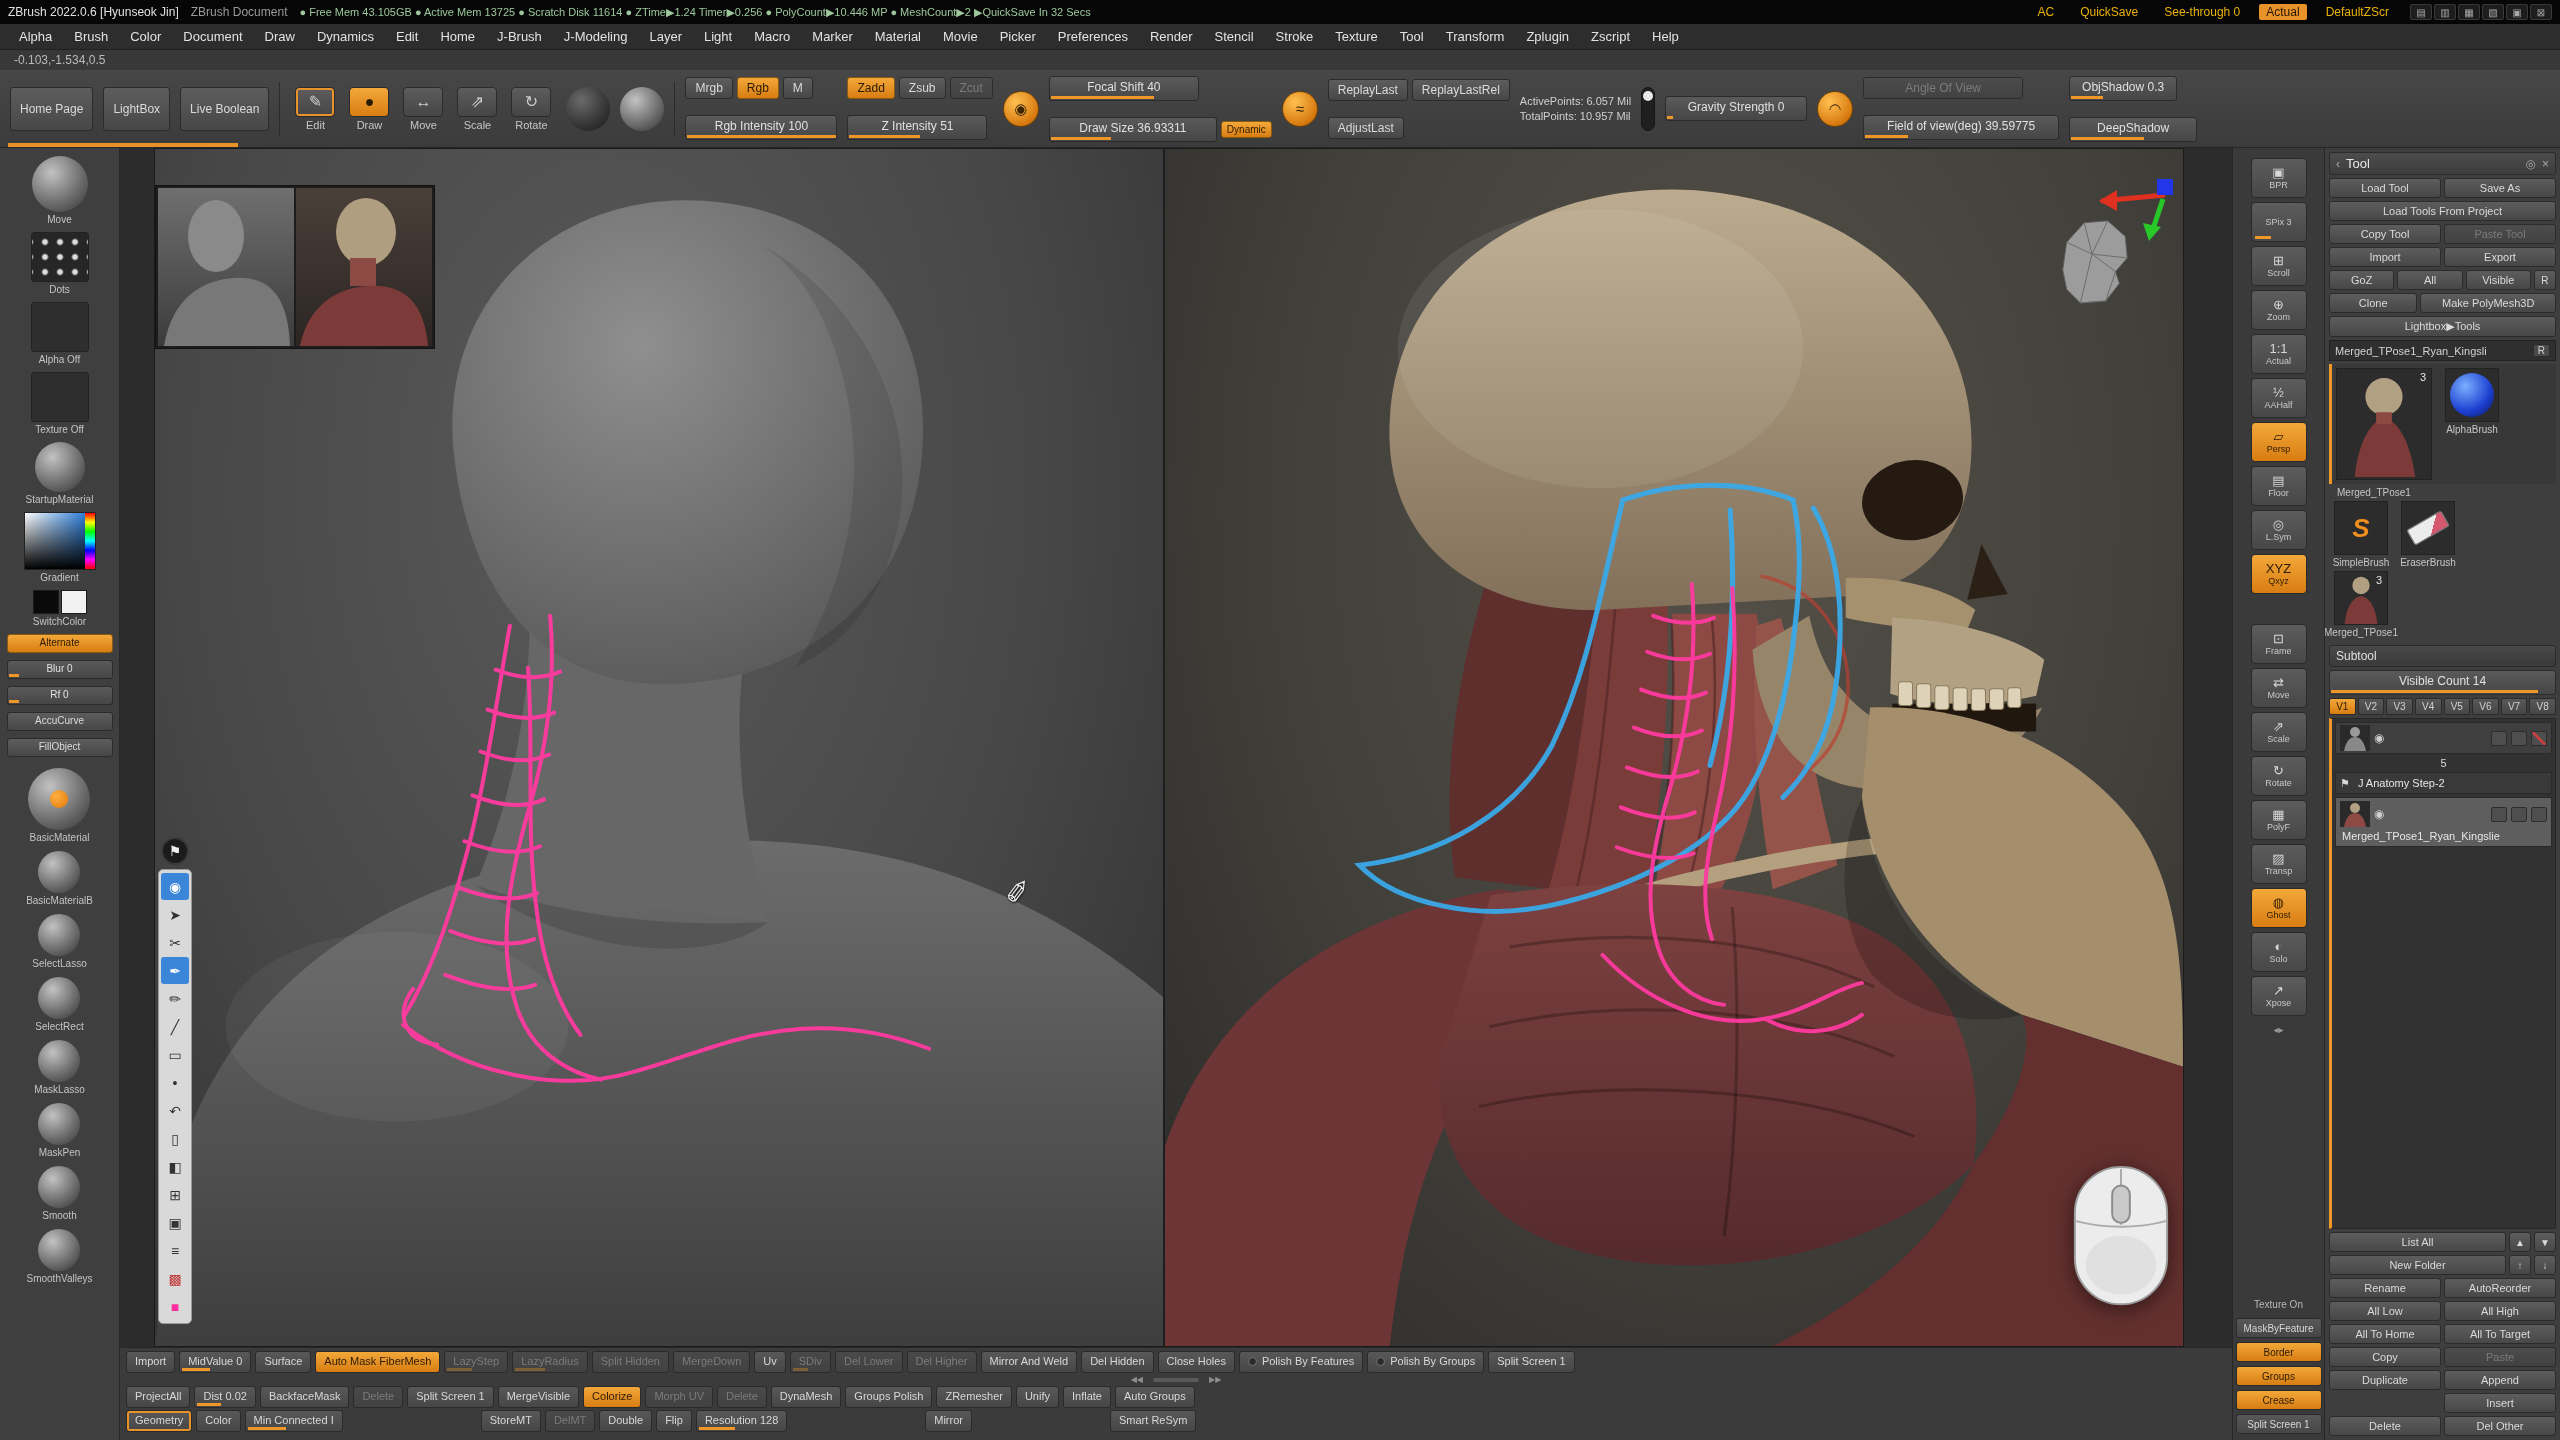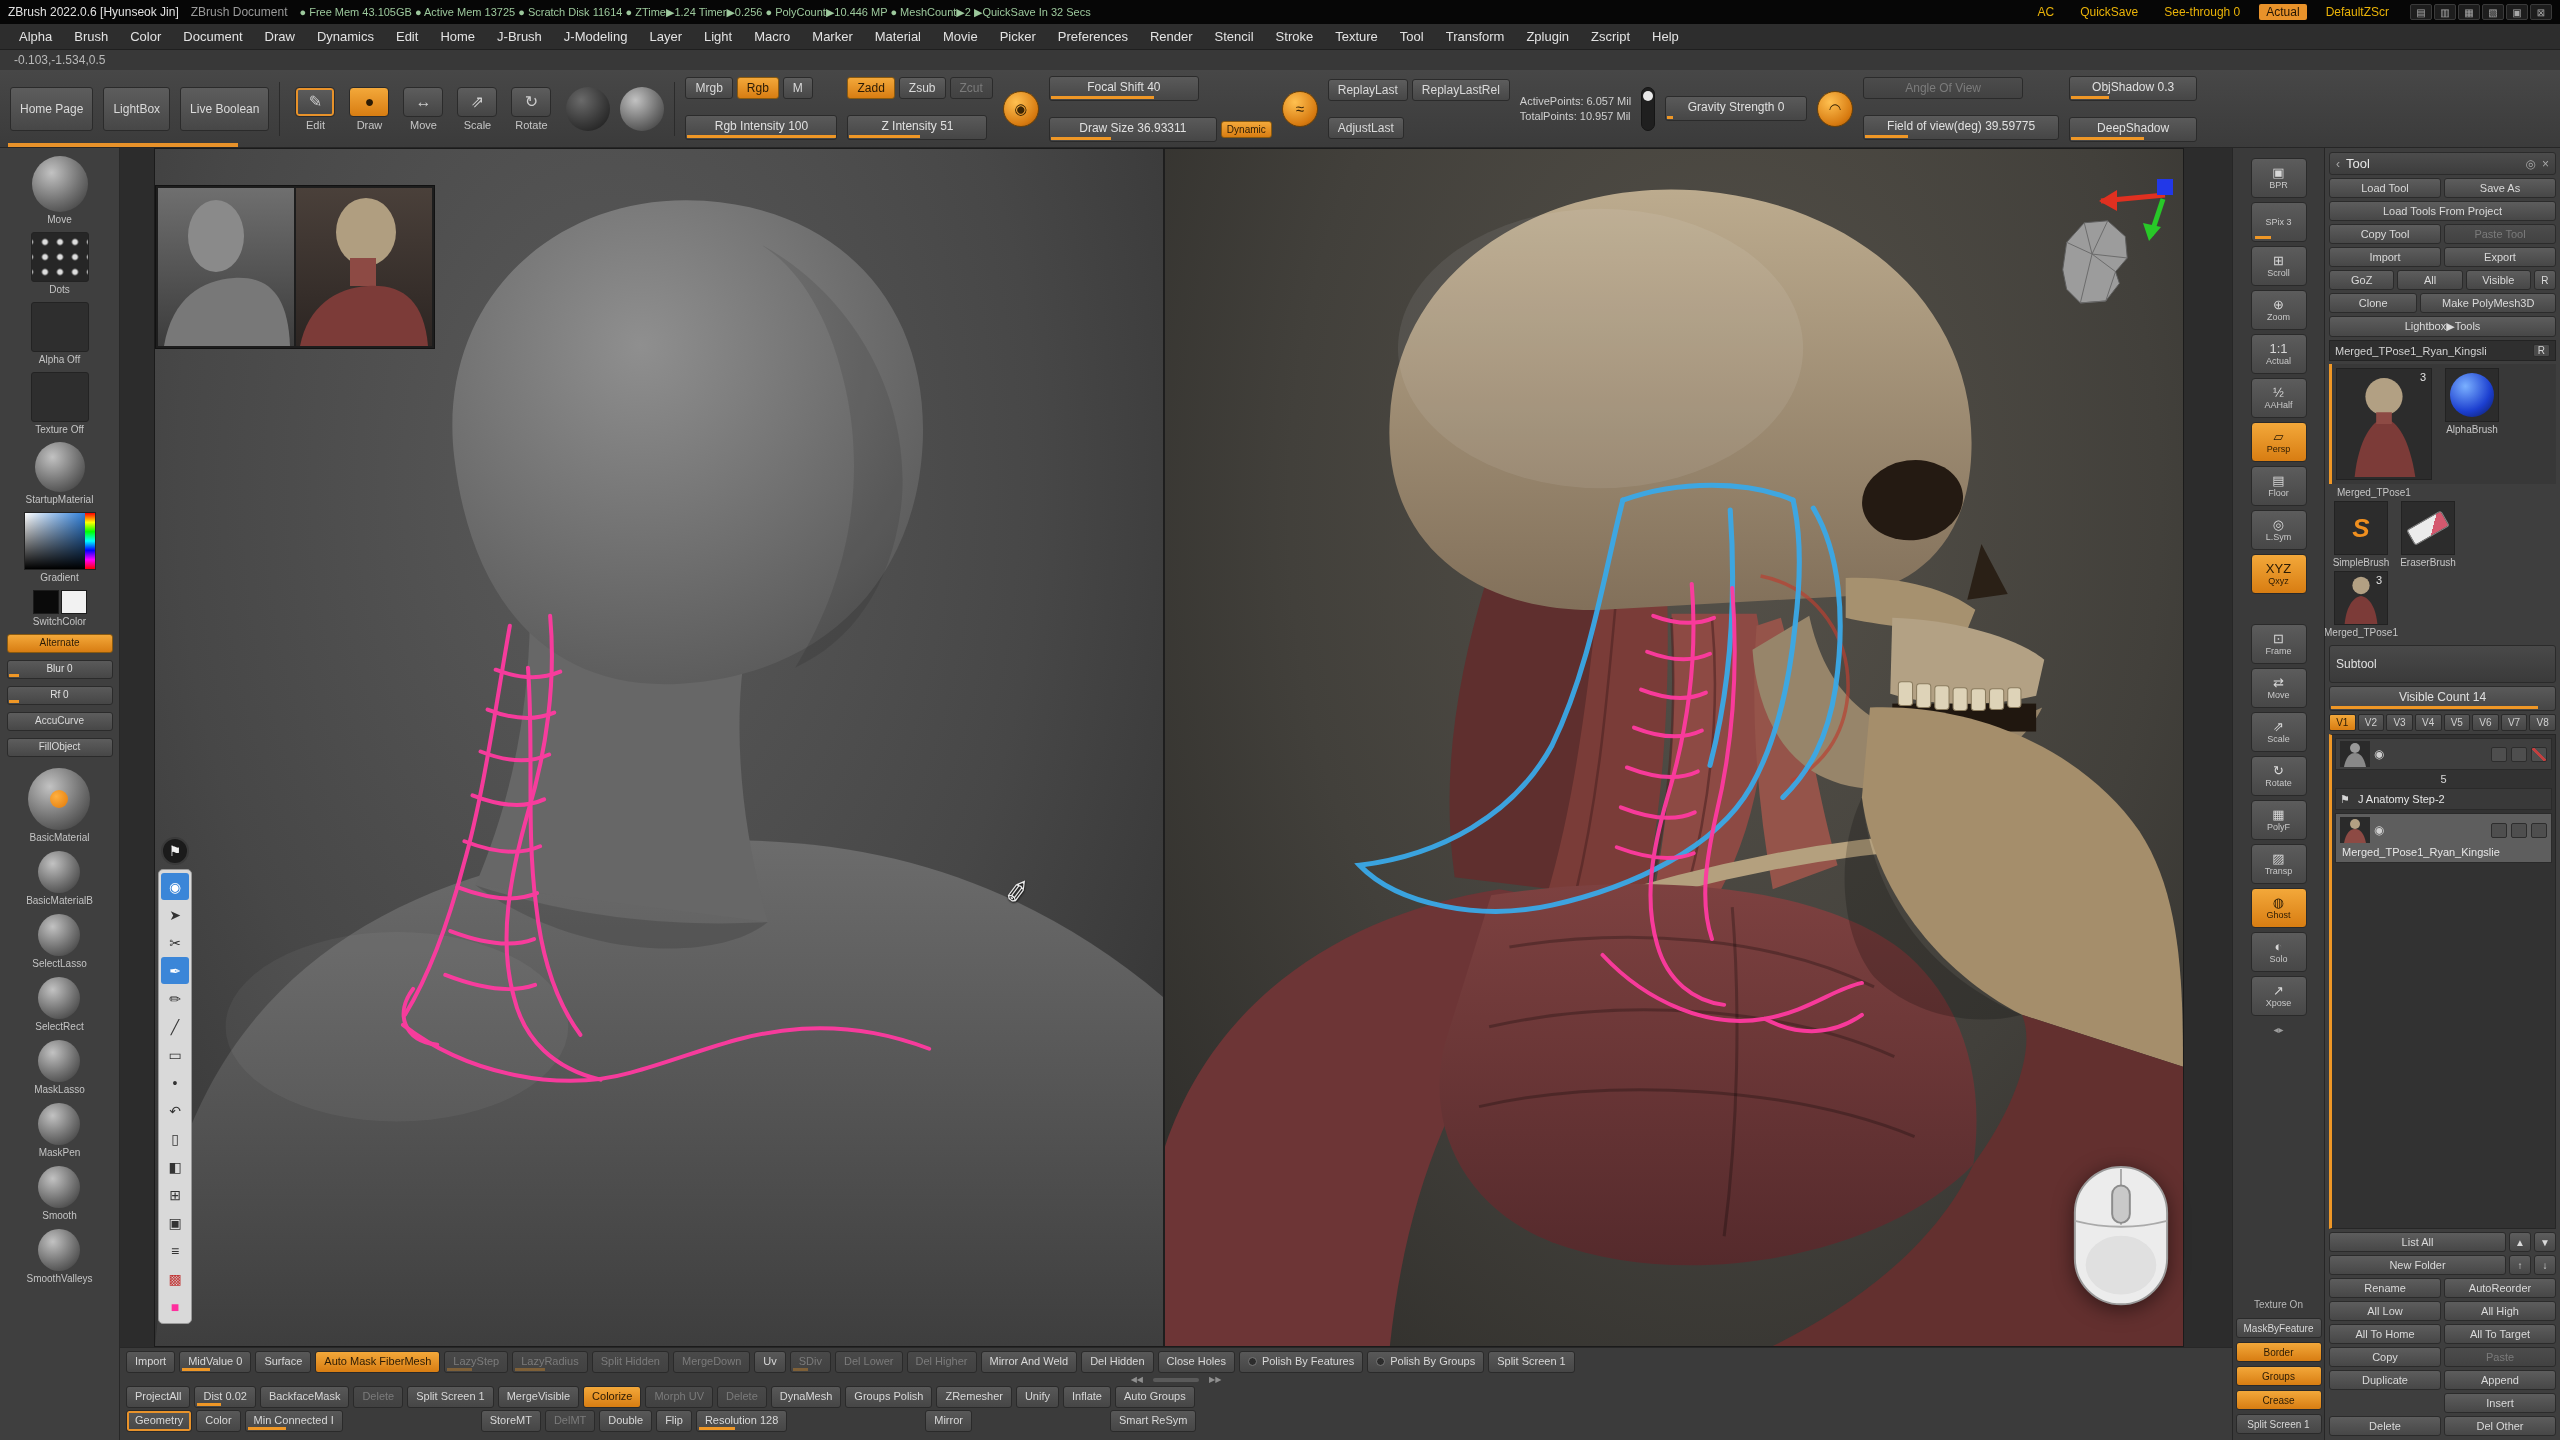--- a/index.html
+++ b/index.html
@@ -124,21 +124,21 @@
 .thumb-area{display:flex;gap:8px;border-left:3px solid #ef9726;padding:4px;background:#383838}
 .big-thumb{width:96px;height:112px;background:#2c2c2c;border:1px solid #222;position:relative}
 .badge3{position:absolute;top:2px;right:5px;font-size:11px;color:#e2e2e2}
 .mini-col{display:flex;flex-direction:column;align-items:center;gap:2px;width:64px}
 .sm-thumb{width:54px;height:54px;border:1px solid #222;background:#2c2c2c;display:flex;align-items:center;justify-content:center;position:relative}
 .ballb{width:44px;height:44px;border-radius:50%;background:radial-gradient(circle at 35% 30%,#7ab0ff,#1c3fd0 60%,#0a1650)}
 .s-glyph{font-size:26px;font-weight:bold;font-style:italic;color:#ef8f1f}
 .eraser{width:40px;height:18px;border-radius:3px;background:linear-gradient(135deg,#ececec 62%,#d4586e 62%);transform:rotate(-30deg);border:1px solid #888}
 .sm-lbl{font-size:10px;color:#c6c6c6;text-align:center;white-space:nowrap}
 .thumb-lbl{font-size:10px;color:#c6c6c6;padding-left:8px}
-.sec-head{display:flex;align-items:flex-end;background:linear-gradient(#494949,#3a3a3a);border:1px solid #2a2a2a;border-radius:3px;padding:11px 6px;font-size:12px;color:#e0e0e0;margin-top:4px}
+.sec-head{display:flex;align-items:flex-end;background:linear-gradient(#494949,#3a3a3a);border:1px solid #2a2a2a;border-radius:3px;padding:3px 6px;font-size:12px;color:#e0e0e0;margin-top:4px}
 .vtabs{display:flex;gap:2px}
 .vtab{flex:1;background:linear-gradient(#585858,#464646);border:1px solid #2a2a2a;border-radius:2px;color:#d0d0d0;font-size:10px;padding:2px 0;text-align:center}
 .vtabs .vtab:first-child{background:linear-gradient(#f3a83a,#d87d12);color:#2b1b05}
 .st-list{flex:1;background:#323232;border:1px solid #262626;display:flex;flex-direction:column;gap:3px;padding:3px;border-left:3px solid #ef9726}
 .st-item{display:flex;align-items:center;gap:4px;background:#3f3f3f;border:1px solid #2a2a2a;padding:2px 4px;min-height:30px}
 .st-thumb{width:30px;height:26px;background:#2a2a2a;position:relative;overflow:hidden}
 .st-eye{font-size:12px;color:#cfcfcf}
 .st-sp{flex:1}
 .st-ic{width:16px;height:15px;background:#4e4e4e;border:1px solid #2d2d2d;border-radius:2px}
 .st-ic.x{background:linear-gradient(45deg,transparent 44%,#c24040 44% 56%,transparent 56%),#4e4e4e}
@@ -299,21 +299,21 @@
         <span>◠</span>
       </div>
     <div class="grp">
       <button class="btn disabled" style="width:160px">Angle Of View</button>
       <div class="sld" style="width:196px">
           <span>Field of view(deg) 39.59775</span>
           <i style="width:22%"></i>
         </div>
     </div>
     <div class="grp">
-      <div class="sld" style="width:128px">
+      <div class="sld" style="width:108px">
           <span>ObjShadow 0.3</span>
           <i style="width:30%"></i>
         </div>
       <div class="sld" style="width:128px">
           <span>DeepShadow</span>
           <i style="width:58%"></i>
         </div>
     </div>
   </div>
 

